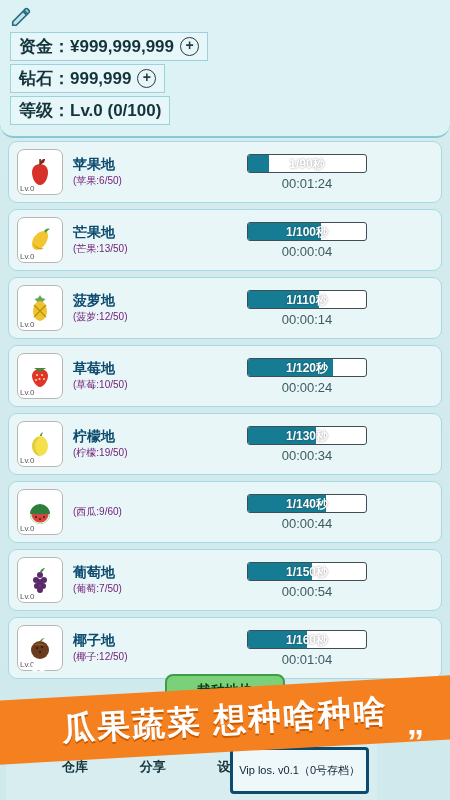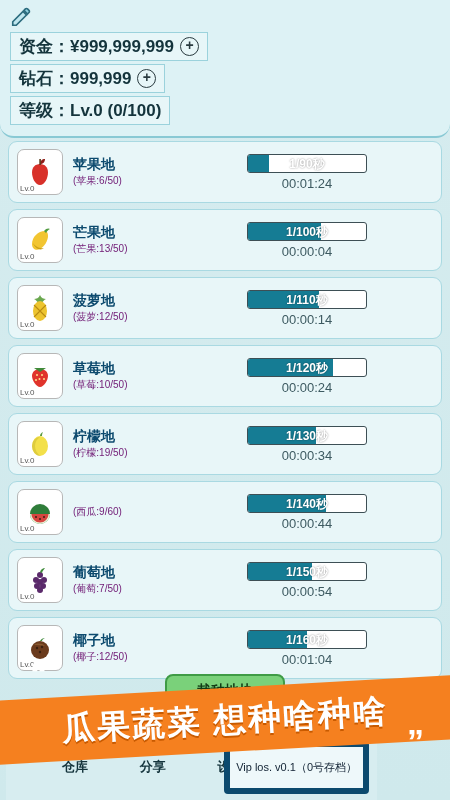--- a/index.html
+++ b/index.html
@@ -213,21 +213,21 @@
     font-size: 13px;
     color: #14343c;
     font-weight: bold;
   }
   .version {
     position: absolute;
     right: 8px; bottom: 6px;
     font-size: 11px;
     color: #123;
     background: #eef8fa;
-    border: 6px solid #0c4a6e;
+    border: 3px solid #0c4a6e;
     border-radius: 4px;
     padding: 13px 6px;
   }
 
   
   .center-button {
     position: absolute;
     left: 50%;
     transform: translateX(-50%);
     bottom: 96px;

